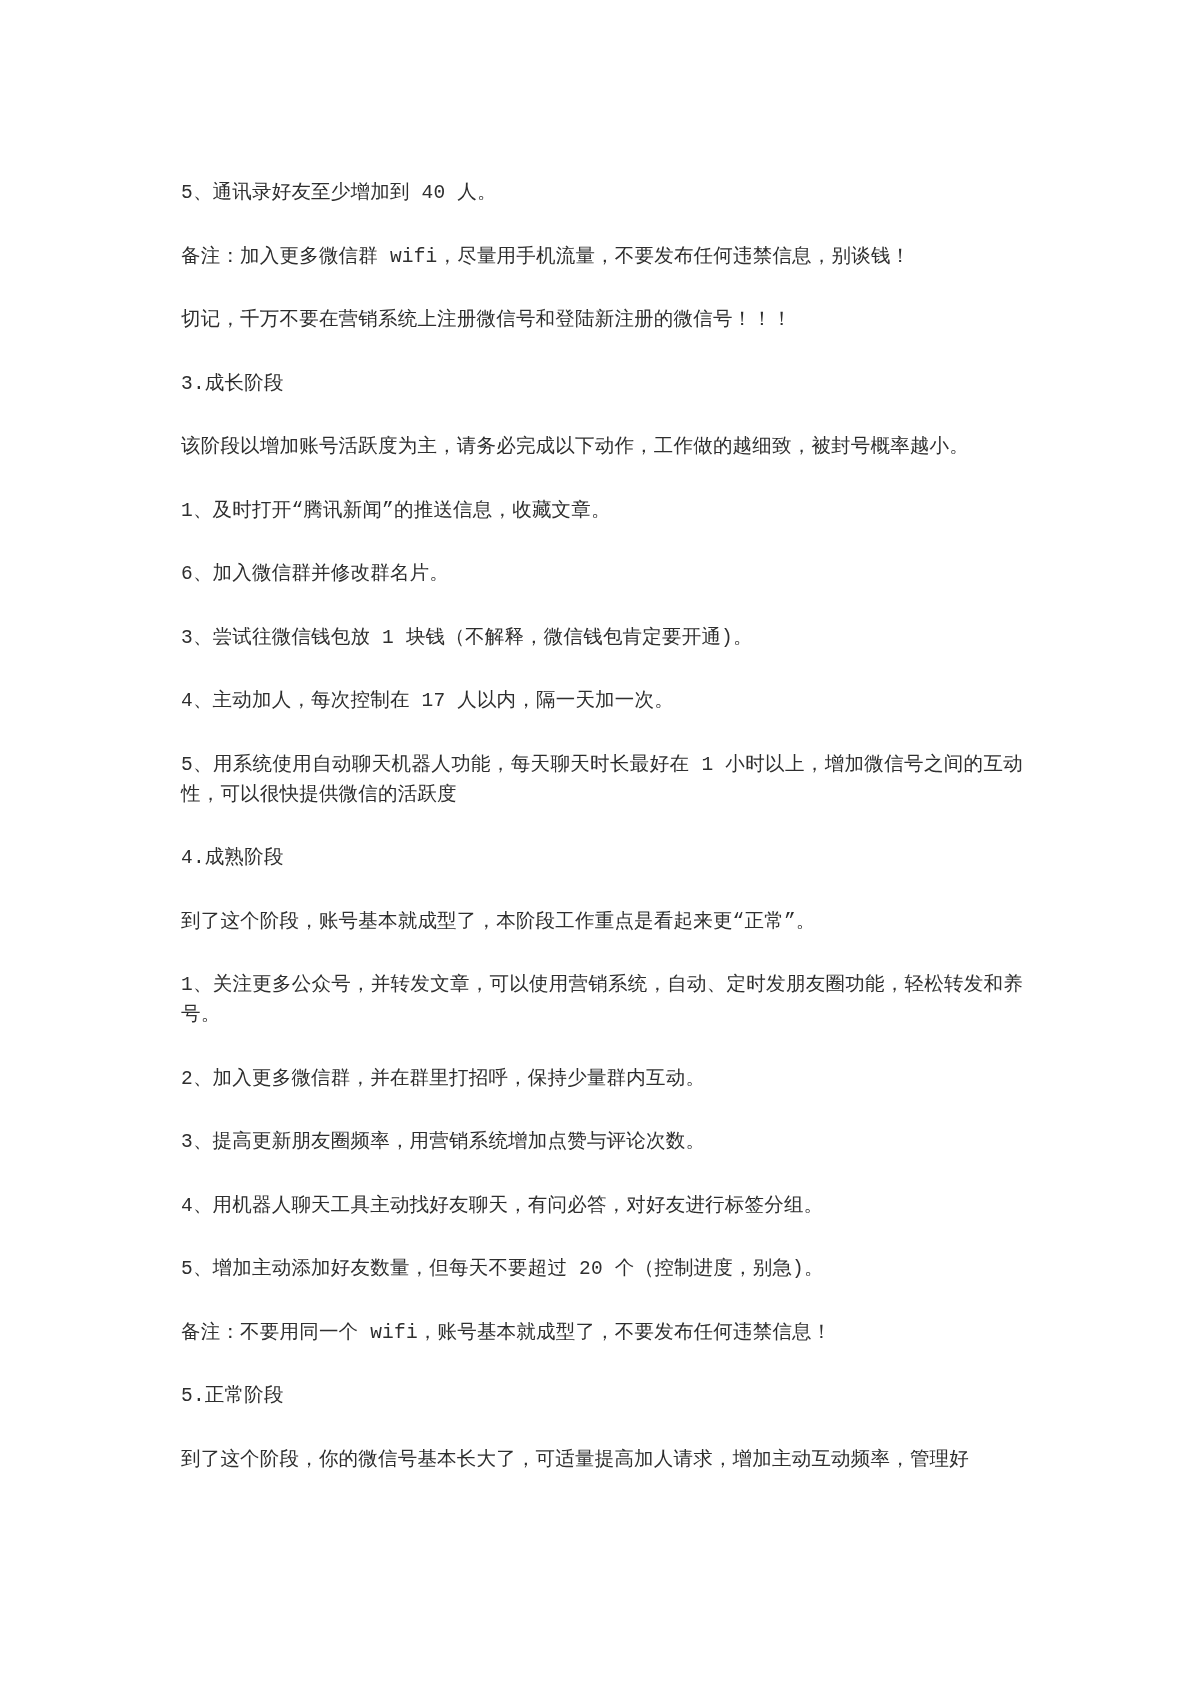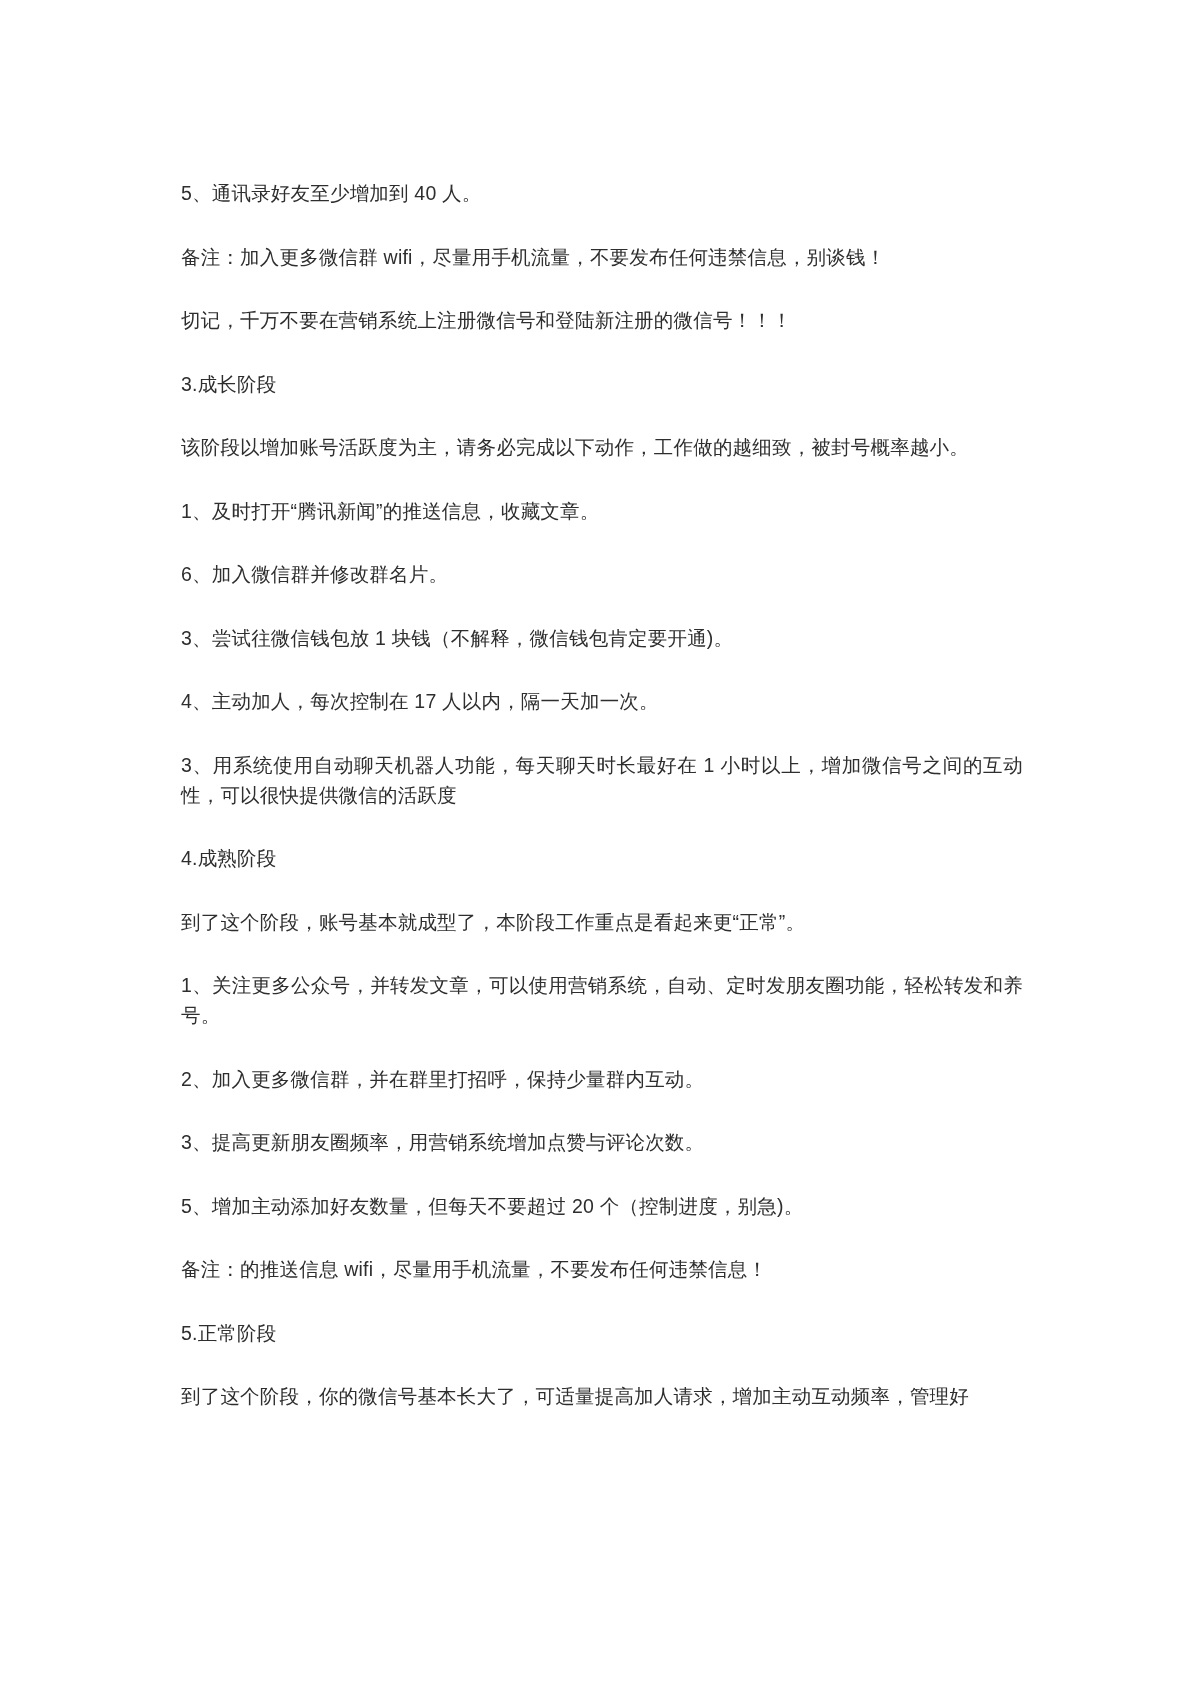--- a/index.html
+++ b/index.html
@@ -12,21 +12,21 @@
       height: 1698px;
       position: relative;
       overflow: hidden;
     }
     .page {
       position: absolute;
       left: 181px;
       top: 178px;
       width: 842px;
       color: #2e2e2e;
-      font-family: Liberation Sans, sans-serif;
+      font-family: Liberation Mono, monospace;
       font-size: 19.5px;
       line-height: 30px;
     }
     .para {
       margin: 0 0 33.5px 0;
       text-align: justify;
       text-align-last: left;
       letter-spacing: 0.2px;
       white-space: normal;
       word-break: break-all;
@@ -41,23 +41,24 @@
 <div class="page">
   <p class="para">5、通讯录好友至少增加到 40 人。</p>
   <p class="para">备注：加入更多微信群 wifi，尽量用手机流量，不要发布任何违禁信息，别谈钱！</p>
   <p class="para">切记，千万不要在营销系统上注册微信号和登陆新注册的微信号！！！</p>
   <p class="para heading">3.成长阶段</p>
   <p class="para">该阶段以增加账号活跃度为主，请务必完成以下动作，工作做的越细致，被封号概率越小。</p>
   <p class="para">1、及时打开“腾讯新闻”的推送信息，收藏文章。</p>
   <p class="para">6、加入微信群并修改群名片。</p>
   <p class="para">3、尝试往微信钱包放 1 块钱（不解释，微信钱包肯定要开通)。</p>
   <p class="para">4、主动加人，每次控制在 17 人以内，隔一天加一次。</p>
-  <p class="para">3、用系统使用自动聊天机器人功能，每天聊天时长最好在 1 小时以上，增加微信号之间的互动性，可以很快提供微信的活跃度</p>
+  <p class="para">5、用系统使用自动聊天机器人功能，每天聊天时长最好在 1 小时以上，增加微信号之间的互动性，可以很快提供微信的活跃度</p>
   <p class="para heading">4.成熟阶段</p>
   <p class="para">到了这个阶段，账号基本就成型了，本阶段工作重点是看起来更“正常”。</p>
   <p class="para">1、关注更多公众号，并转发文章，可以使用营销系统，自动、定时发朋友圈功能，轻松转发和养号。</p>
   <p class="para">2、加入更多微信群，并在群里打招呼，保持少量群内互动。</p>
   <p class="para">3、提高更新朋友圈频率，用营销系统增加点赞与评论次数。</p>
+  <p class="para">4、用机器人聊天工具主动找好友聊天，有问必答，对好友进行标签分组。</p>
   <p class="para">5、增加主动添加好友数量，但每天不要超过 20 个（控制进度，别急)。</p>
-  <p class="para">备注：的推送信息 wifi，尽量用手机流量，不要发布任何违禁信息！</p>
+  <p class="para">备注：不要用同一个 wifi，账号基本就成型了，不要发布任何违禁信息！</p>
   <p class="para heading">5.正常阶段</p>
   <p class="para">到了这个阶段，你的微信号基本长大了，可适量提高加人请求，增加主动互动频率，管理好</p>
 </div>
 
 </body></html>

